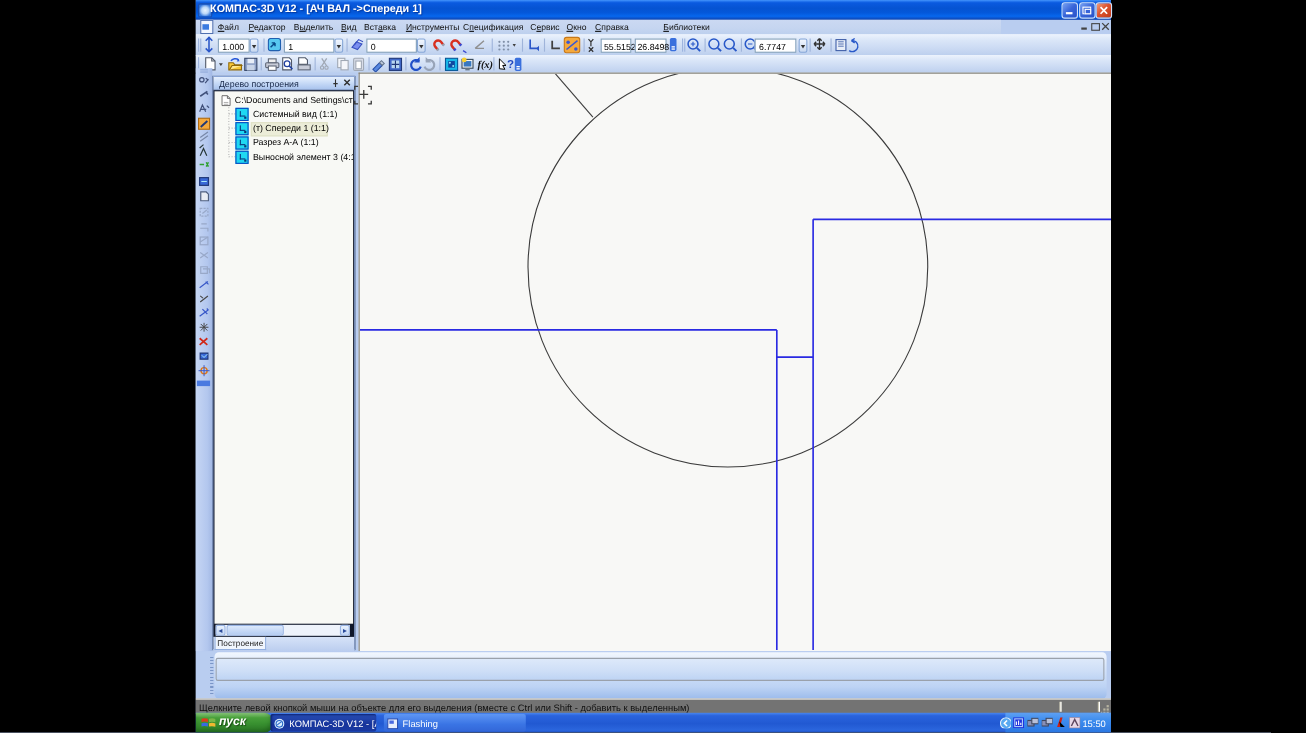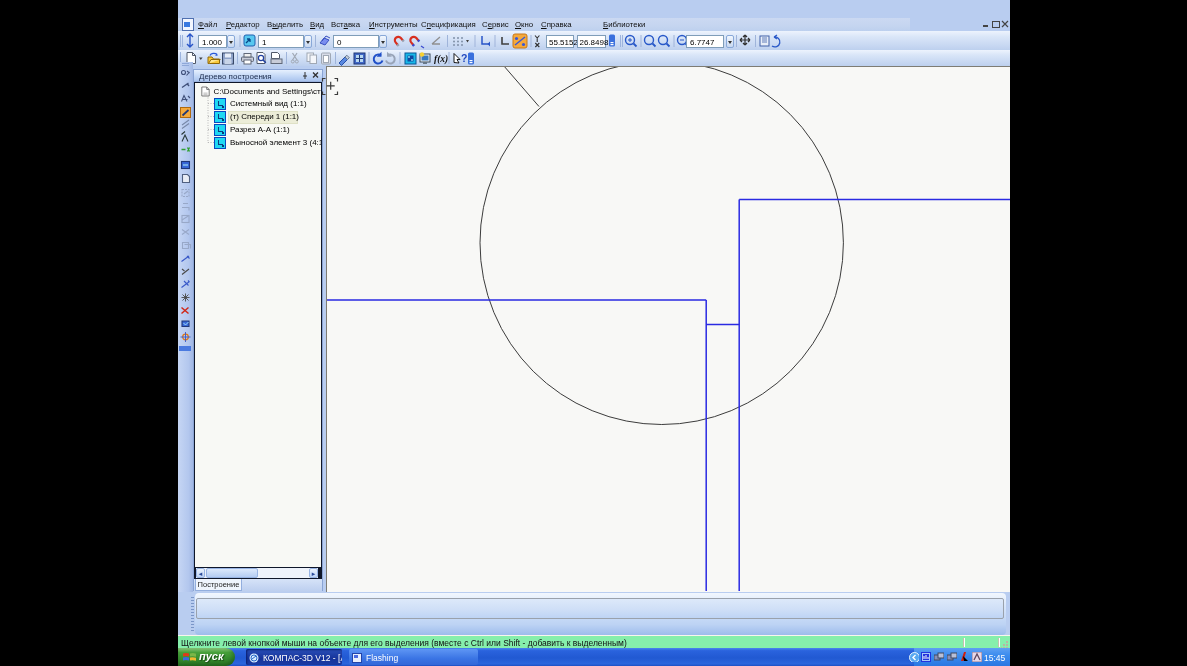--- a/index.html
+++ b/index.html
@@ -51,42 +51,58 @@
 #treetab .tab{position:absolute;left:1px;top:0;width:47px;height:12px;background:#f0f5fd;border:1px solid #92aede;border-top:0;font-size:7.5px;color:#222;text-align:center;line-height:11px;box-sizing:border-box}
 #canvas{position:absolute;left:148px;top:-1px;width:684px;height:526px;background:#f8f8f6;
   border-top:1px solid #7e7c74;border-left:1px solid #7e7c74;box-sizing:border-box;overflow:hidden}
 #propstrip{position:absolute;left:0;top:592px;width:832px;height:43px;background:#b9cdf0}
 #propbox{position:absolute;left:17px;top:1px;width:811px;height:42px;border-radius:4px;
   background:linear-gradient(180deg,#f2f7fe 0%,#d8e6fa 30%,#bdd3f4 75%,#9dbcec 100%)}
 #propbox .inner{position:absolute;left:1px;top:5px;width:808px;height:21px;border-radius:2px;
   background:linear-gradient(180deg,#dde9fa 0%,#cfdff7 55%,#bed4f4 100%);border:1px solid #9aa1ab;box-sizing:border-box}
 #prophandle{position:absolute;left:13px;top:5px;width:3px;height:34px;
   background:repeating-linear-gradient(180deg,#7a96c8 0,#7a96c8 1px,transparent 1px,transparent 3px)}
-#status{position:absolute;left:0;top:635px;width:832px;height:13px;background:#86efac;border-top:1px solid #f8f6ee;box-sizing:content-box}
+#status{position:absolute;left:0;top:635px;width:832px;height:13px;background:#737373;border-top:1px solid #f8f6ee;box-sizing:content-box}
 #status .txt{position:absolute;left:3px;top:2px;font-size:8.5px;color:#111;white-space:nowrap}
 .sdiv{position:absolute;top:2px;width:1px;height:9px;background:#c4c1ae;border-right:1px solid #fff}
 #taskbar{position:absolute;left:178px;top:648px;width:832px;height:18px;
   background:linear-gradient(180deg,#4a86ee 0%,#2a63dd 15%,#2159d2 55%,#2b66dd 88%,#1c4fc4 100%)}
-#startbtn{position:absolute;left:0;top:0;width:57px;height:18px;border-radius:0 9px 9px 0;
+#startbtn{position:absolute;left:0;top:0;width:71px;height:18px;border-radius:0 9px 9px 0;
   background:linear-gradient(180deg,#8cc97c 0%,#47a03a 25%,#389030 55%,#2c7a26 100%);
   box-shadow:inset -2px -2px 5px rgba(0,40,0,.35)}
 #startbtn .lbl{position:absolute;left:21px;top:2px;color:#fff;font-weight:bold;font-style:italic;font-size:11px;text-shadow:1px 1px 1px #1a4a14}
 .taskbtn{position:absolute;top:1px;height:16px;border-radius:2px;font-size:8.5px;color:#fff;white-space:nowrap;overflow:hidden}
 #tbtn1{left:68px;width:96px;background:linear-gradient(180deg,#2a50b8,#16339a 60%,#1b3ba4);box-shadow:inset 1px 1px 2px #0a1f70}
 #tbtn2{left:171px;width:129px;background:linear-gradient(180deg,#5e96f4,#3a74e4 60%,#3367d8)}
 .taskbtn .lb{position:absolute;left:17px;top:3.5px}
 #tray{position:absolute;left:736px;top:0;width:96px;height:18px;
   background:linear-gradient(180deg,#5ea0f2 0%,#3c8cee 40%,#2a77e2 100%)}
 #tray .clock{position:absolute;left:70px;top:4.5px;color:#fff;font-size:8.5px}
 #ru{position:absolute;left:719px;top:20px;color:#e8eeff;font-size:10px}
 .ticn{position:absolute;top:4px;width:10px;height:10px}
 </style>
 </head>
 <body>
 <div id="win">
+  <div id="title">
+    <div class="appico"></div>
+    <div class="txt">КОМПАС-3D V12 - [АЧ ВАЛ -&gt;Спереди 1]</div>
+    <div class="tbtn mini" style="left:787px">
+        <span style="position:absolute;left:3px;top:8px;width:6px;height:2px;background:#fff"></span>
+      </div>
+    <div class="tbtn rest" style="left:803px">
+        <span style="position:absolute;left:2px;top:3px;width:6px;height:5px;border:1px solid #fff"></span>
+        <span style="position:absolute;left:4px;top:5px;width:4px;height:3px;border:1px solid #fff;background:#3764d8"></span>
+      </div>
+    <div class="tbtn close" style="left:818px">
+        <svg width="13" height="13" style="position:absolute">
+          <path d="M3.5 3.5 L9.5 9.5 M9.5 3.5 L3.5 9.5" stroke="#fff" stroke-width="1.6"></path>
+        </svg>
+      </div>
+  </div>
   <div id="menu">
     <div id="docico">
         <i></i>
       </div>
     <span class="mi" style="left:20px"><u>Ф</u>айл</span>
     <span class="mi" style="left:48px"><u>Р</u>едактор</span>
     <span class="mi" style="left:89px">В<u>ы</u>делить</span>
     <span class="mi" style="left:132px"><u>В</u>ид</span>
     <span class="mi" style="left:153px">Вст<u>а</u>вка</span>
     <span class="mi" style="left:191px"><u>И</u>нструменты</span>
@@ -431,16 +447,16 @@
         <rect x="4" y="1" width="6" height="5" fill="#b8c0d8" stroke="#404860"></rect>
       </svg>
     <svg class="ticn" style="left:45.5px" width="10" height="10">
         <path d="M1 9 L4 0 h2 L3.5 9 z" fill="#d02010"></path>
         <path d="M3 4 l5 5 h-4 z" fill="#000"></path>
       </svg>
     <svg class="ticn" style="left:57.5px" width="10" height="10">
         <rect width="10" height="10" fill="#e8d8e8" stroke="#907890"></rect>
         <path d="M2 8 L5 2 L8 8" stroke="#604860" stroke-width="1.3" fill="none"></path>
       </svg>
-    <span class="clock">15:45</span>
+    <span class="clock">15:50</span>
   </div>
   <span id="ru">RU</span>
 </div>
 
 </body></html>

